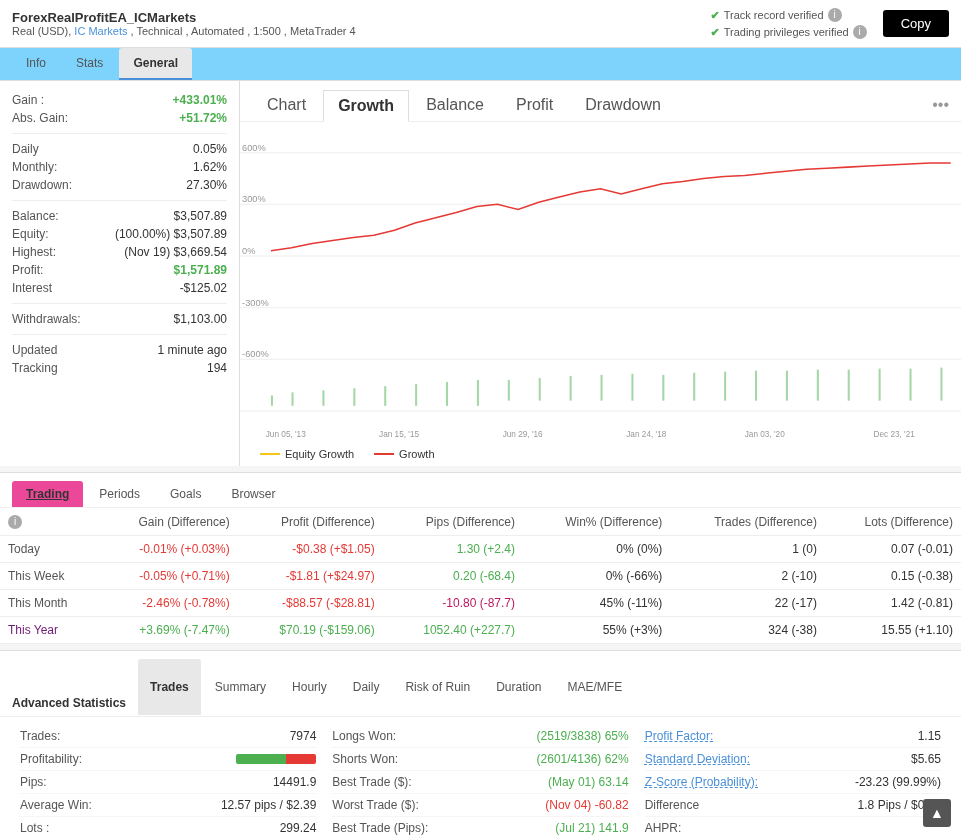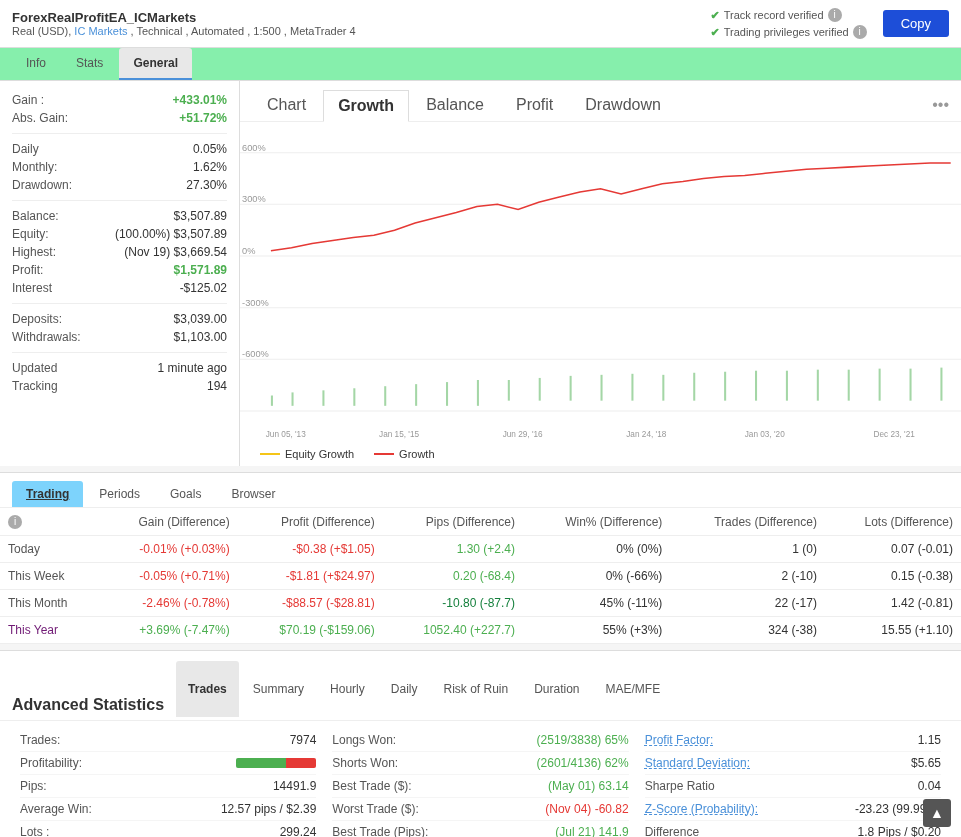--- a/index.html
+++ b/index.html
@@ -5,26 +5,26 @@
     * { box-sizing: border-box; margin: 0; padding: 0; }
     body { font-family: Arial, sans-serif; font-size: 12px; color: #333; background: #f5f5f5; }
     
     
     .header { background: #fff; padding: 8px 12px; border-bottom: 1px solid #ddd; display: flex; justify-content: space-between; align-items: center; }
     .header-left .title { font-weight: bold; font-size: 13px; }
     .header-left .subtitle { font-size: 11px; color: #555; }
     .header-left .subtitle a { color: #4a90d9; text-decoration: none; text-align: center; }
     .verified-item { font-size: 11px; color: #555; display: flex; align-items: center; gap: 4px; }
     .verified-check { color: #4caf50; font-weight: bold; }
-    .copy-btn { background: #1d4ed8; color: #fff; border: none; padding: 6px 18px; font-size: 13px; cursor: pointer; border-radius: 3px; margin-left: 16px; }
+    .copy-btn { background: #000000; color: #fff; border: none; padding: 6px 18px; font-size: 13px; cursor: pointer; border-radius: 3px; margin-left: 16px; }
     .header-right-inner { display: flex; align-items: center; }
     .verified-col { display: flex; flex-direction: column; gap: 3px; }
 
     
-    .nav-tabs { background: #86efac; padding: 0 12px; border-bottom: 1px solid #ddd; display: flex; gap: 2px; }
+    .nav-tabs { background: #7dd3fc; padding: 0 12px; border-bottom: 1px solid #ddd; display: flex; gap: 2px; }
     .nav-tab { padding: 8px 14px; cursor: pointer; font-size: 12px; color: #555; border-bottom: 2px solid transparent; }
     .nav-tab.active { border-bottom: 2px solid #4a90d9; color: #4a90d9; font-weight: bold; }
     .nav-tab.selected { background: #e8e8e8; border-radius: 3px 3px 0 0; color: #333; }
 
     
     .main-layout { display: flex; gap: 0; }
 
     
     .left-panel { width: 240px; min-width: 240px; background: #fff; border-right: 1px solid #ddd; padding: 10px 12px; }
     .stat-row { display: flex; justify-content: space-between; align-items: center; padding: 2px 0; }
@@ -43,32 +43,32 @@
     .chart-svg { width: 100%; height: 100%; }
     .chart-legend { display: flex; gap: 20px; padding: 6px 20px; font-size: 11px; }
     .legend-item { display: flex; align-items: center; gap: 5px; }
     .legend-line-yellow { width: 20px; height: 2px; background: #f5c518; display: inline-block; }
     .legend-line-red { width: 20px; height: 2px; background: #e53935; display: inline-block; }
 
     
     .trading-section { background: #fff; margin-top: 6px; border-top: 1px solid #ddd; }
     .trading-tabs { display: flex; padding: 8px 12px 0; gap: 2px; border-bottom: 1px solid #eee; }
     .trading-tab { padding: 6px 14px; cursor: pointer; font-size: 12px; color: #555; }
-    .trading-tab.active { background: #7dd3fc; border-radius: 3px 3px 0 0; color: #333; font-weight: bold; text-decoration: underline; }
+    .trading-tab.active { background: #ec4899; border-radius: 3px 3px 0 0; color: #333; font-weight: bold; text-decoration: underline; }
     .trading-table { width: 100%; border-collapse: collapse; font-size: 12px; }
     .trading-table th { padding: 6px 8px; text-align: right; color: #555; font-weight: normal; border-bottom: 1px solid #eee; }
     .trading-table th:first-child { text-align: left; }
     .trading-table td { padding: 6px 8px; text-align: right; border-bottom: 1px solid #eee; }
     .trading-table td:first-child { text-align: left; color: #555; }
     .info-icon { display: inline-block; width: 14px; height: 14px; background: #aaa; color: #fff; border-radius: 50%; text-align: center; line-height: 14px; font-size: 10px; cursor: pointer; }
 
     
     .adv-section { background: #fff; margin-top: 6px; border-top: 1px solid #ddd; }
     .adv-tabs { display: flex; align-items: center; padding: 6px 12px 0; gap: 2px; border-bottom: 1px solid #eee; flex-wrap: wrap; }
-    .adv-title { font-size: 16px; font-weight: bold; color: #333; margin-right: 10px; padding-bottom: 6px; margin-top: 39px; }
+    .adv-title { font-size: 12px; font-weight: bold; color: #333; margin-right: 10px; padding-bottom: 6px; margin-top: 39px; }
     .adv-tab { padding: 21px 12px; cursor: pointer; font-size: 12px; color: #555; }
     .adv-tab.active { background: #e8e8e8; border-radius: 3px 3px 0 0; color: #333; font-weight: bold; }
     .adv-content { display: grid; grid-template-columns: 1fr 1fr 1fr; gap: 0; padding: 8px 12px; }
     .adv-col { padding: 0 8px; }
     .adv-row { display: flex; justify-content: space-between; padding: 4px 0; border-bottom: 1px solid #f5f5f5; font-size: 12px; }
     .adv-row-label { color: #555; }
     .adv-row-label.link { color: #4a90d9; text-decoration: underline; text-decoration-style: dashed; cursor: pointer; }
     .adv-row-value { text-align: right; }
     .profitability-bar { display: flex; align-items: center; gap: 4px; }
     .bar-container { width: 80px; height: 10px; background: #eee; border-radius: 2px; overflow: hidden; display: flex; }
@@ -152,24 +152,20 @@
     </div>
     <div class="stat-row">
       <span class="stat-label">Profit:</span>
       <span class="stat-value green">$1,571.89</span>
     </div>
     <div class="stat-row">
       <span class="stat-label">Interest</span>
       <span class="stat-value">-$125.02</span>
     </div>
     <hr class="divider">
-    <div class="stat-row">
-      <span class="stat-label">Deposits:</span>
-      <span class="stat-value">$3,039.00</span>
-    </div>
     <div class="stat-row">
       <span class="stat-label">Withdrawals:</span>
       <span class="stat-value">$1,103.00</span>
     </div>
     <hr class="divider">
     <div class="stat-row">
       <span class="stat-label">Updated</span>
       <span class="stat-value">1 minute ago</span>
     </div>
     <div class="stat-row">
@@ -326,21 +322,21 @@
     <td style="color:#e53935">-$1.81 (+$24.97)</td>
     <td style="color:#4caf50">0.20 (-68.4)</td>
     <td>0% (-66%)</td>
     <td>2 (-10)</td>
     <td>0.15 (-0.38)</td>
   </tr>
         <tr>
     <td style="color:#555">This Month</td>
     <td style="color:#e53935">-2.46% (-0.78%)</td>
     <td style="color:#e53935">-$88.57 (-$28.81)</td>
-    <td style="color:#15803d">-10.80 (-87.7)</td>
+    <td style="color:#be185d">-10.80 (-87.7)</td>
     <td>45% (-11%)</td>
     <td>22 (-17)</td>
     <td>1.42 (-0.81)</td>
   </tr>
         <tr>
     <td style="color:#701a75">This Year</td>
     <td style="color:#4caf50">+3.69% (-7.47%)</td>
     <td style="color:#4caf50">$70.19 (-$159.06)</td>
     <td style="color:#4caf50">1052.40 (+227.7)</td>
     <td>55% (+3%)</td>
@@ -419,24 +415,20 @@
       <div class="adv-col">
         <div class="adv-row">
         <span class="adv-row-label link">Profit Factor:</span>
         <span class="adv-row-value" style="color:inherit">1.15</span>
       </div>
         <div class="adv-row">
         <span class="adv-row-label link">Standard Deviation:</span>
         <span class="adv-row-value" style="color:inherit">$5.65</span>
       </div>
         <div class="adv-row">
-        <span class="adv-row-label">Sharpe Ratio</span>
-        <span class="adv-row-value" style="color:inherit">0.04</span>
-      </div>
-        <div class="adv-row">
         <span class="adv-row-label link">Z-Score (Probability):</span>
         <span class="adv-row-value" style="color:inherit">-23.23 (99.99%)</span>
       </div>
         <div class="adv-row">
         <span class="adv-row-label">Difference</span>
         <span class="adv-row-value" style="color:inherit">1.8 Pips / $0.20</span>
       </div>
         <div class="adv-row">
         <span class="adv-row-label">AHPR:</span>
         <span class="adv-row-value" style="color:inherit"></span>

